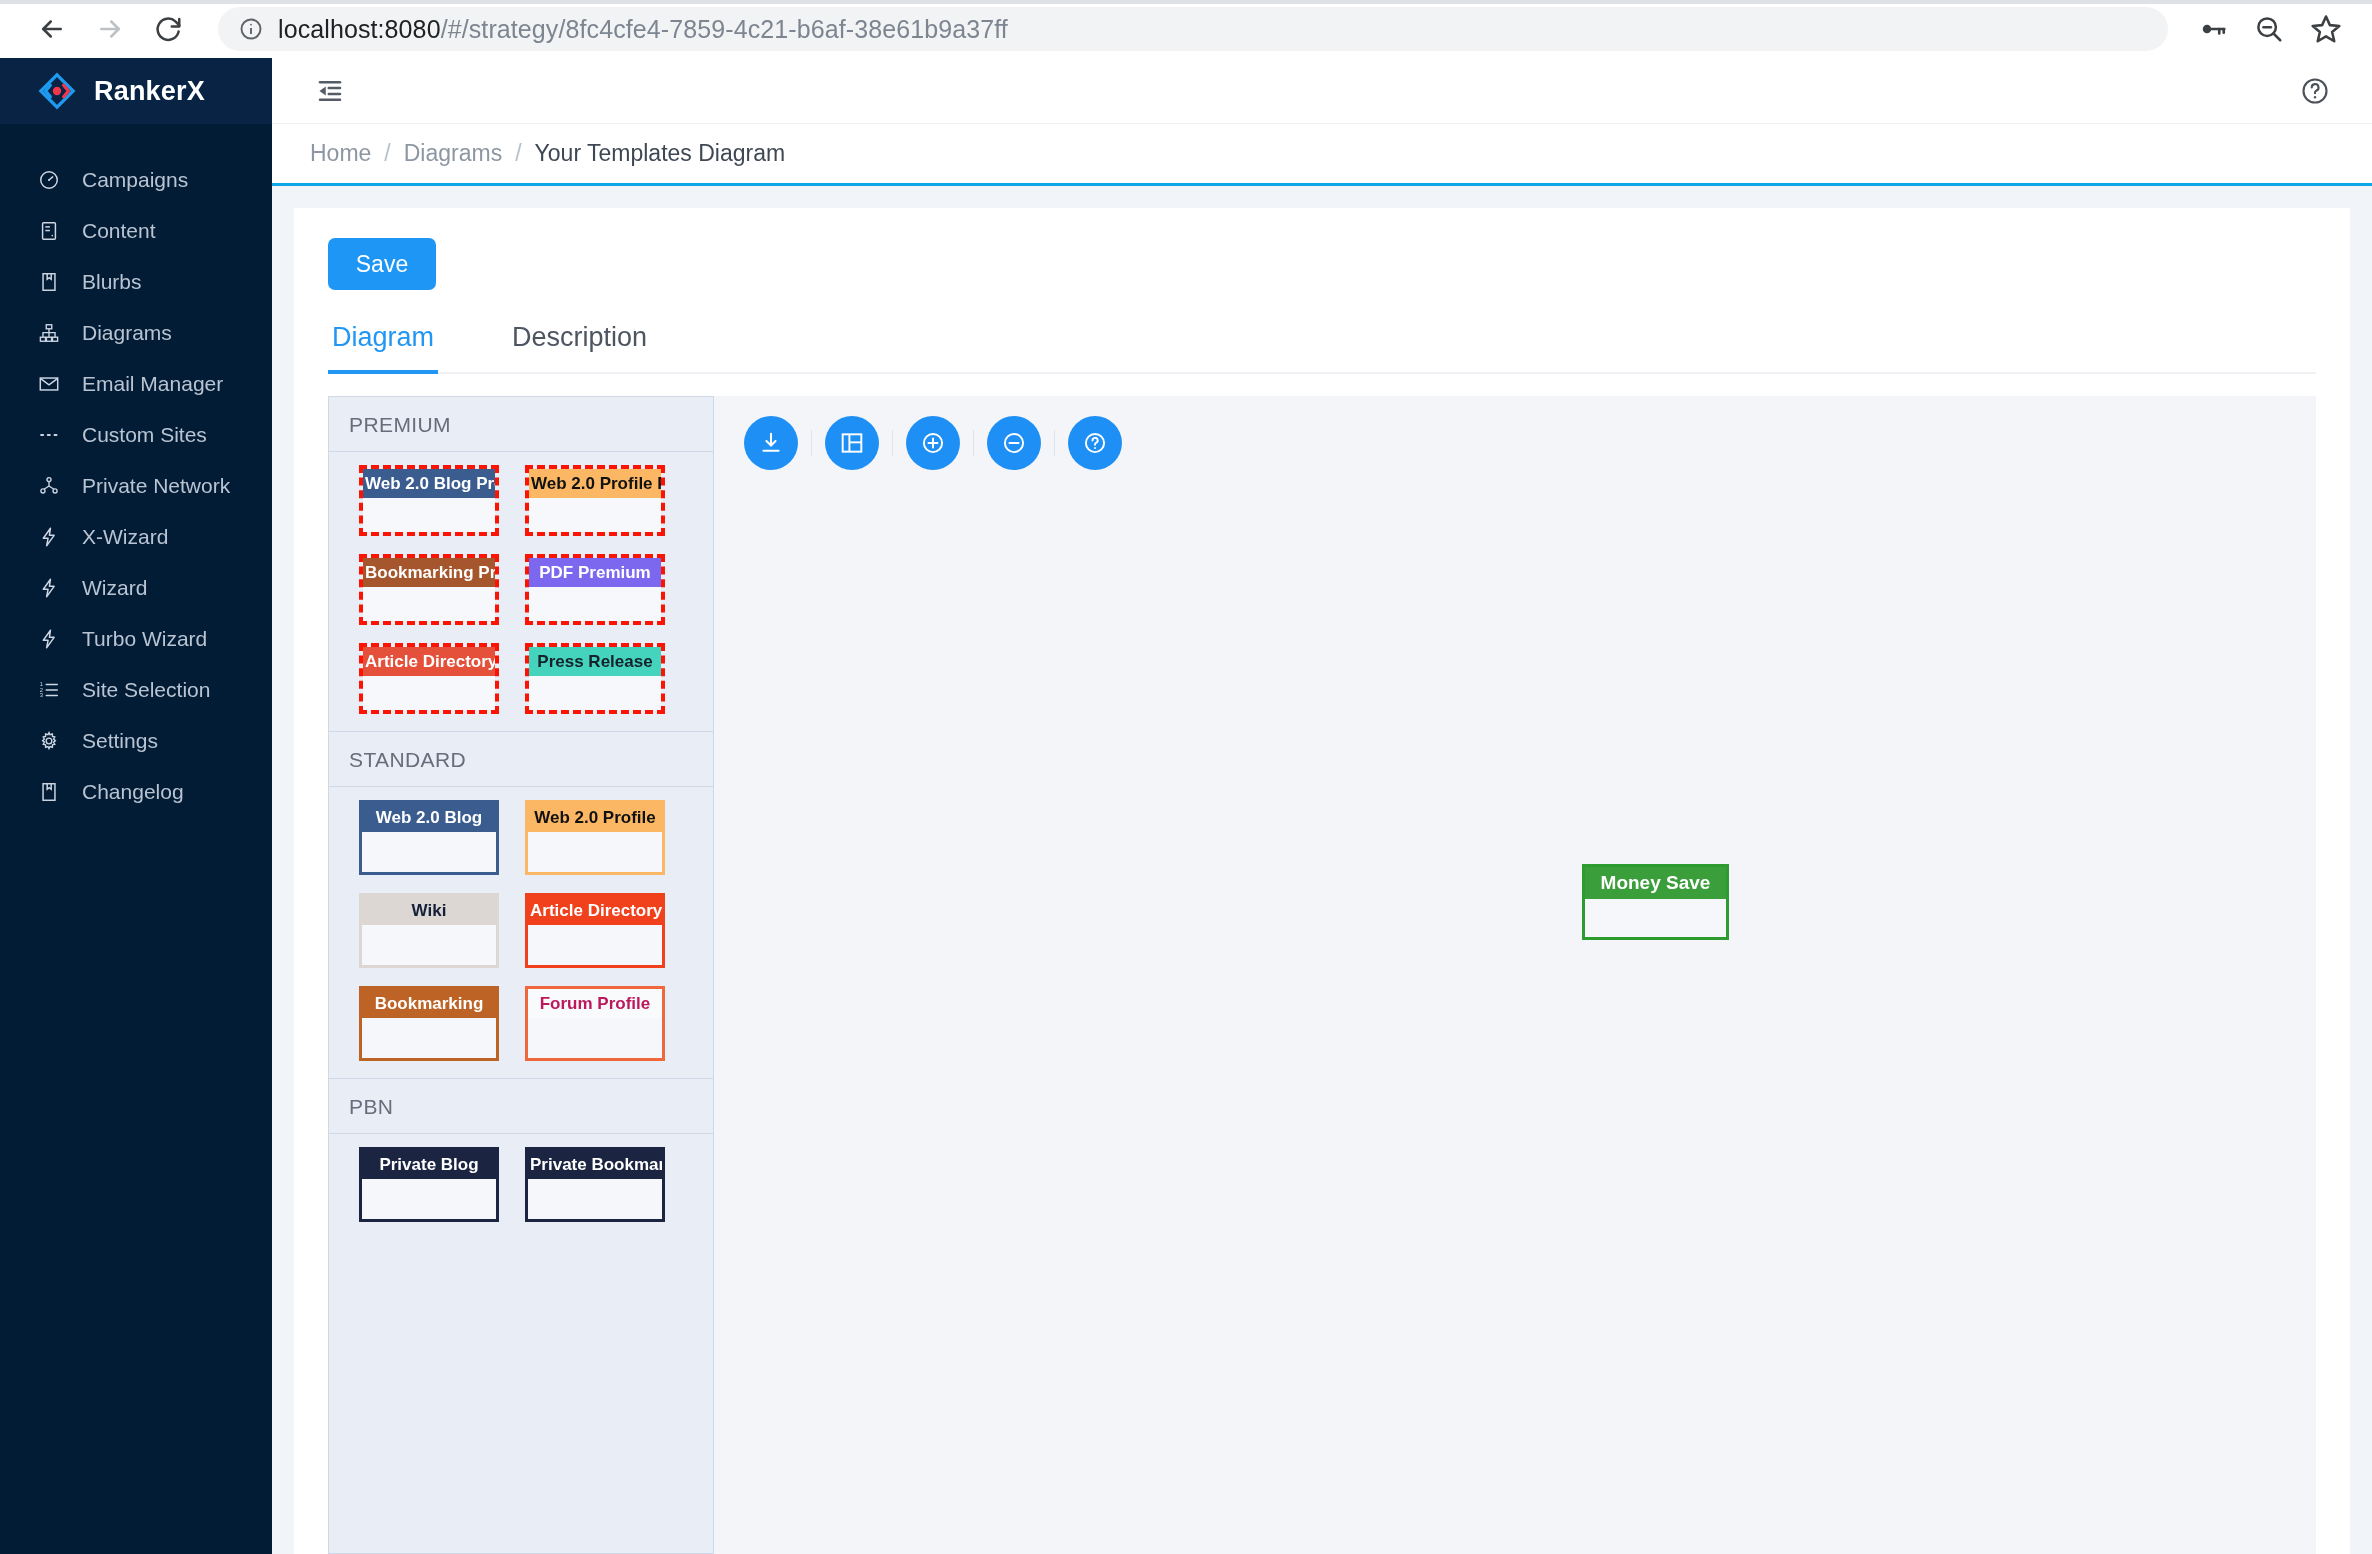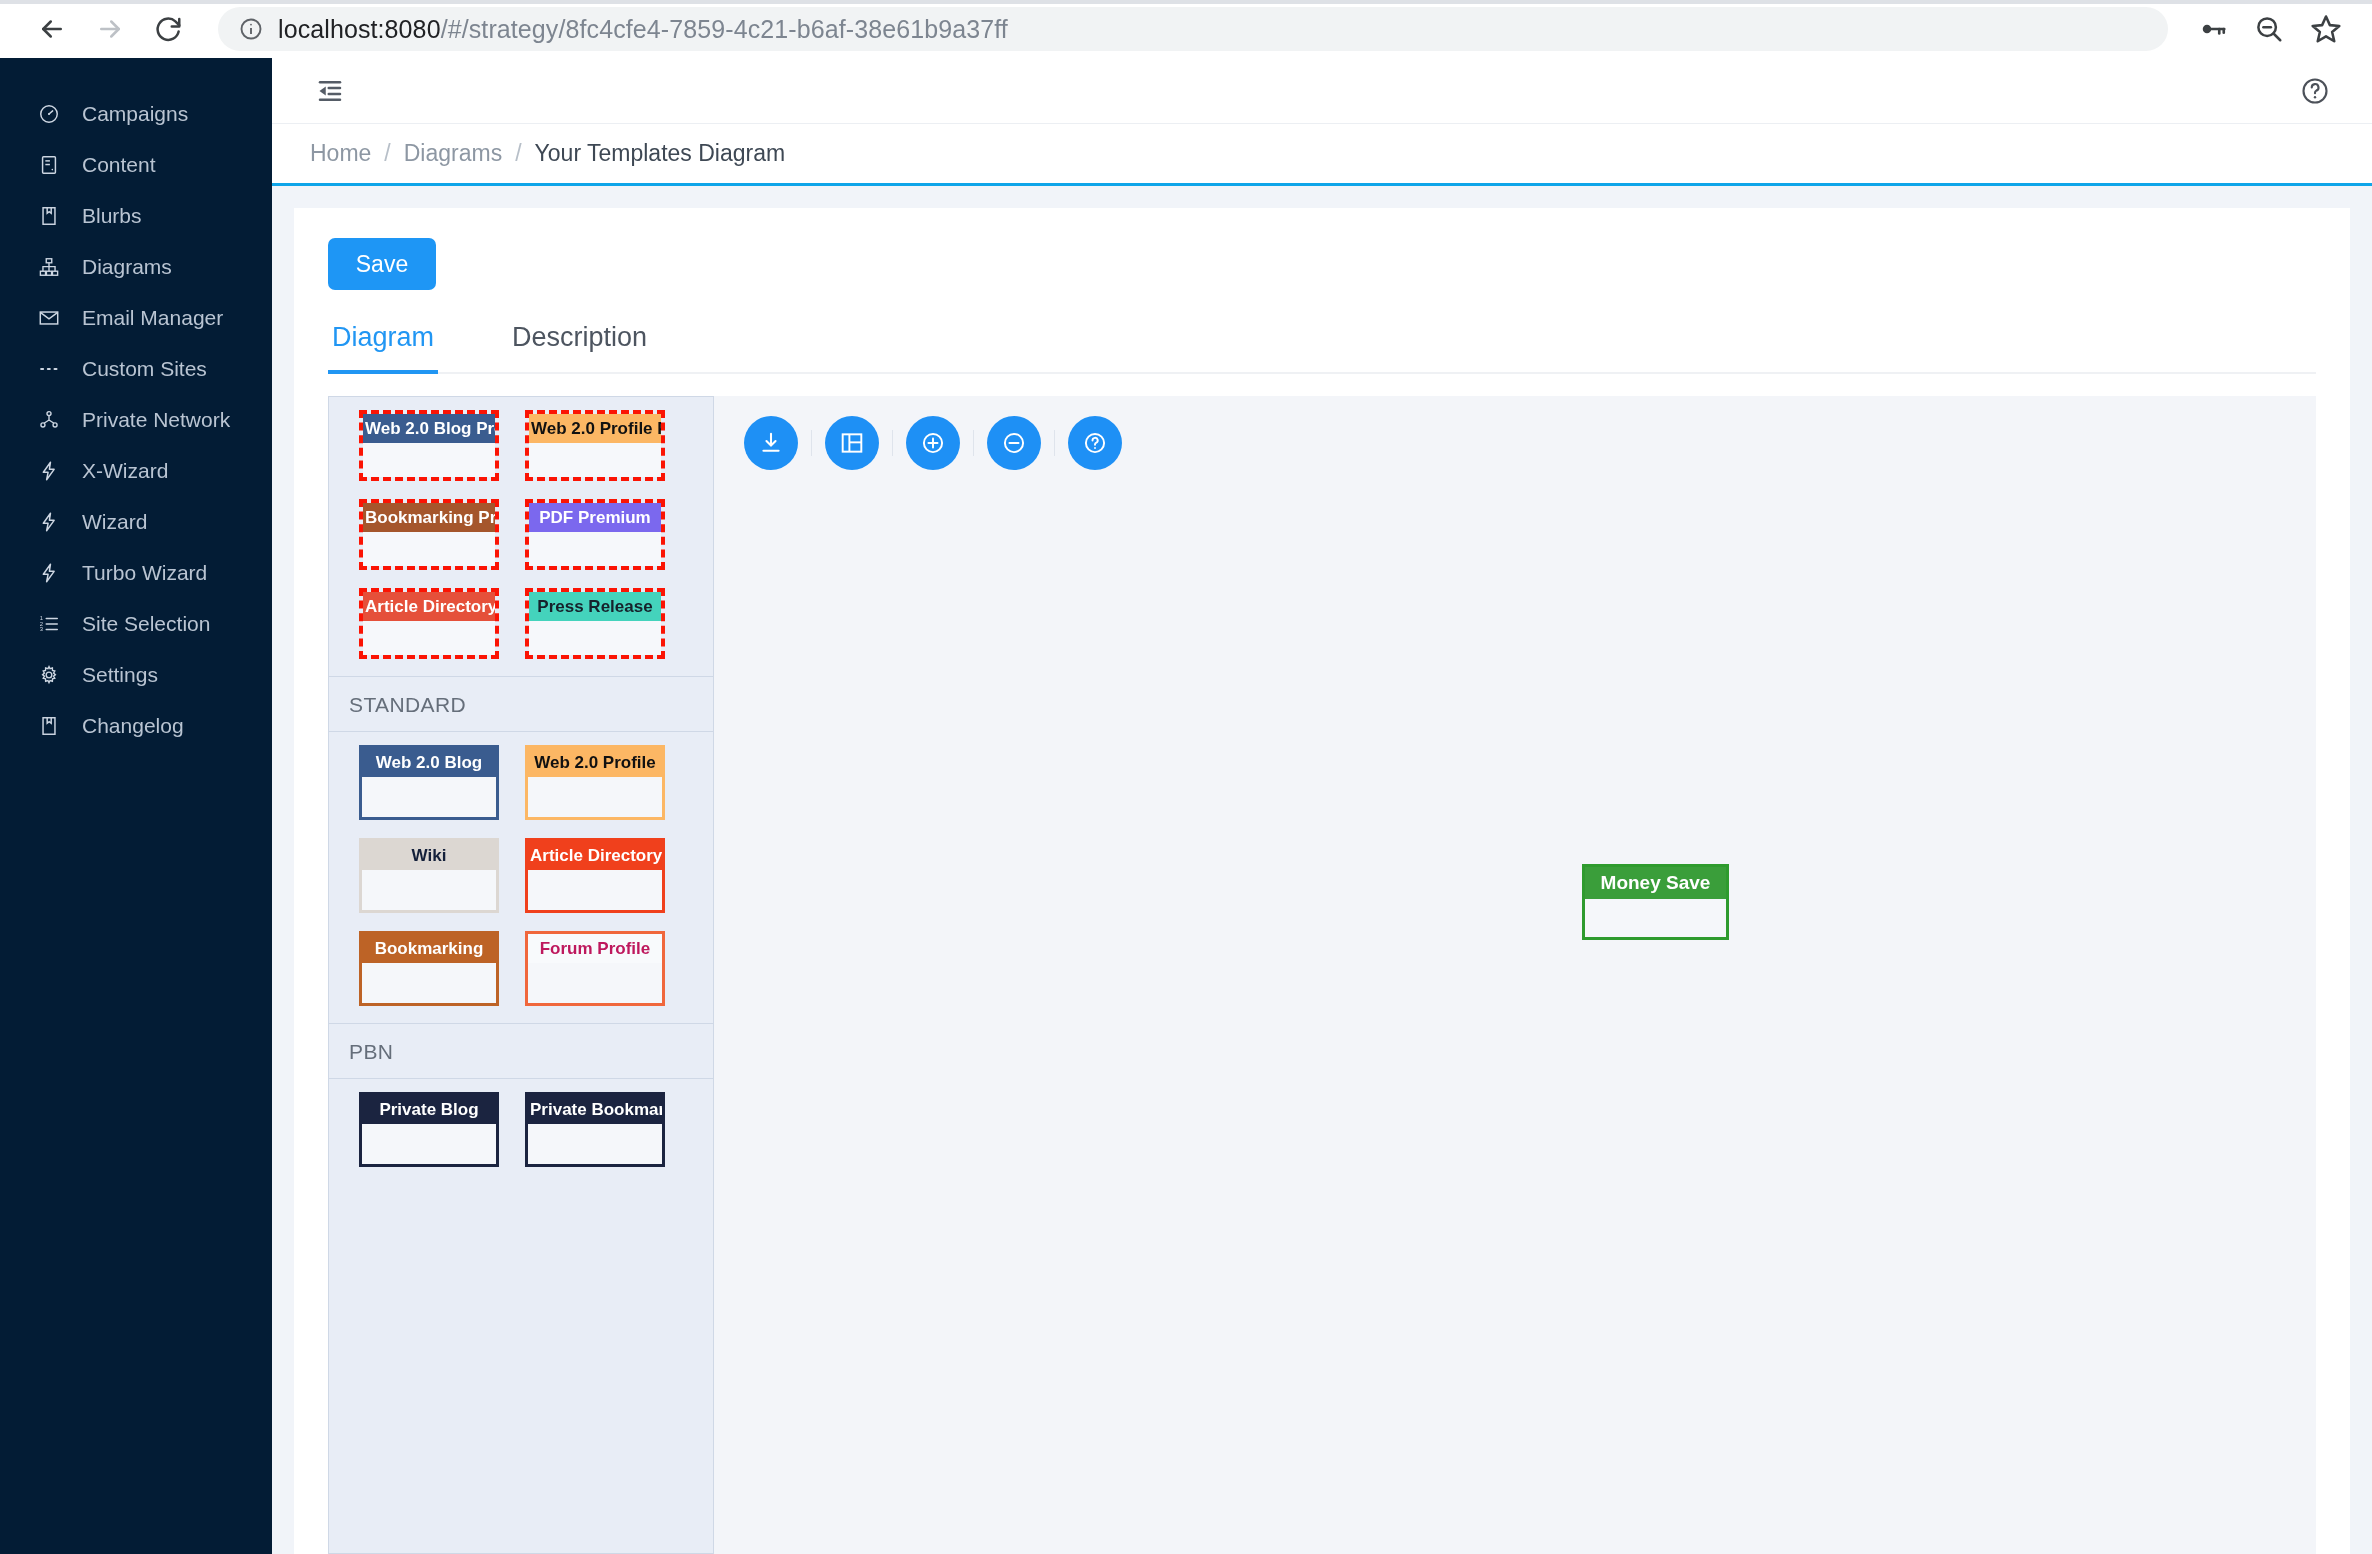--- a/index.html
+++ b/index.html
@@ -322,20 +322,31 @@
       <svg width="32" height="32" viewBox="0 0 24 24" fill="none" stroke="currentColor" stroke-width="1.9" stroke-linejoin="round">
           <polygon points="12,2.6 14.9,9.1 22,9.7 16.6,14.3 18.2,21.2 12,17.5 5.8,21.2 7.4,14.3 2,9.7 9.1,9.1"></polygon>
         </svg>
     </span>
   </div>
 </div>
 
 <div id="app">
 
   <div id="sidebar">
+    <div id="brand">
+      <span class="logo">
+        <svg width="38" height="38" viewBox="0 0 40 40">
+          <path d="M20 3 L37 20 L20 37 L3 20 Z" fill="none" stroke="#1d9bf0" stroke-width="3.4"></path>
+          <path d="M13 14 L8 20 L13 26" fill="none" stroke="#1d9bf0" stroke-width="3.4" stroke-linecap="round"></path>
+          <path d="M27 14 L32 20 L27 26" fill="none" stroke="#f2374a" stroke-width="3.4" stroke-linecap="round"></path>
+          <circle cx="20" cy="20" r="4.4" fill="#f2374a"></circle>
+        </svg>
+      </span>
+      <span class="name">RankerX</span>
+    </div>
 
     <div id="nav">
 
       <div class="nav-item">
         <span class="ni-ic">
           <svg width="22" height="22" viewBox="0 0 24 24" fill="none" stroke="currentColor" stroke-width="1.6">
               <circle cx="12" cy="12" r="9"></circle>
               <path d="M12 12 L16 8.6" stroke-linecap="round"></path>
               <circle cx="12" cy="12" r="1.1" fill="currentColor" stroke="none"></circle>
             </svg>
@@ -513,20 +524,21 @@
 
         <div id="tabs">
           <div class="tab active">Diagram</div>
           <div class="tab">Description</div>
         </div>
 
         <div id="diagram-area">
 
           <div id="palette">
 
+            <div class="pal-group-title">PREMIUM</div>
             <div class="pal-rows">
               <div class="pal-row">
                 <div class="node premium">
                   <div class="node-head" style="background:#3a5c8f;color:#ffffff">Web 2.0 Blog Premium</div>
                   <div class="node-body"></div>
                 </div>
                 <div class="node premium">
                   <div class="node-head" style="background:#fcb764;color:#111111">Web 2.0 Profile Premium</div>
                   <div class="node-body"></div>
                 </div>

